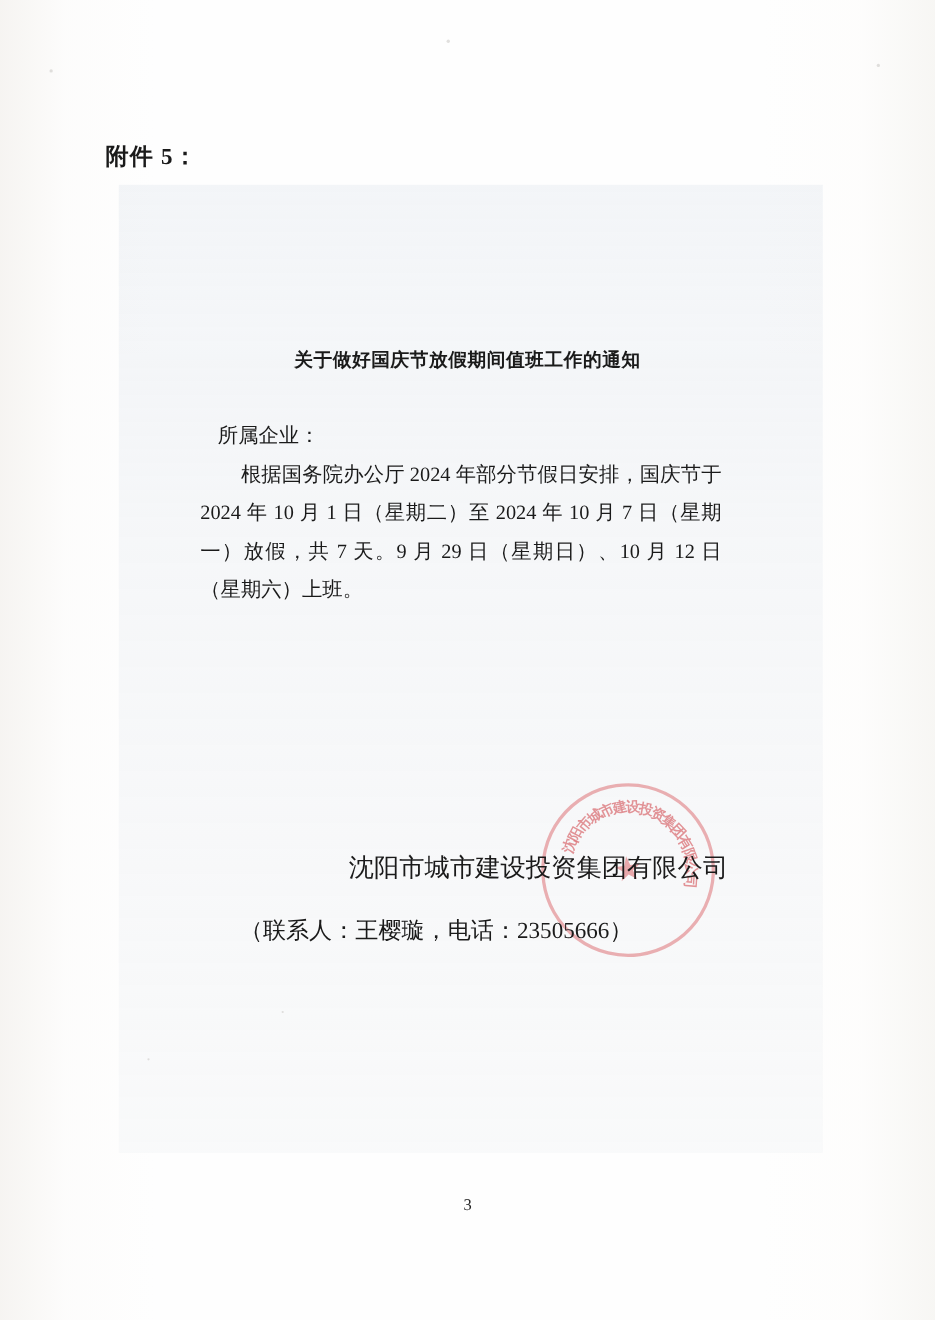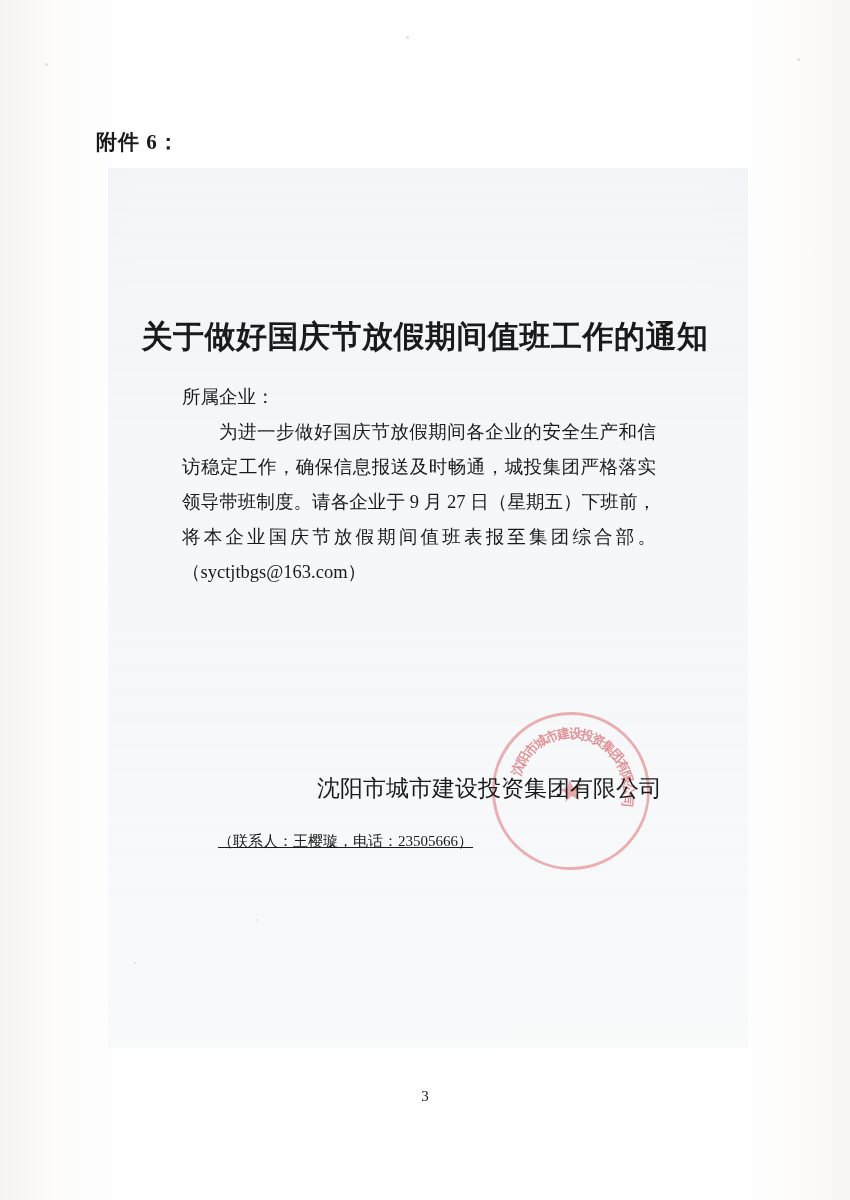--- a/index.html
+++ b/index.html
@@ -56,38 +56,38 @@
     font-weight: bold;
     letter-spacing: 1px;
   }
 
   .doc-title {
     position: absolute;
     left: 0;
     right: 0;
     top: 316px;
     text-align: center;
-    font-size: 31px;
+    font-size: 17px;
     font-weight: bold;
     letter-spacing: 0.5px;
     font-family: "Liberation Serif", "DejaVu Serif", serif;
   }
 
   .body-block {
     position: absolute;
     left: 182px;
     top: 380px;
     width: 474px;
     font-size: 18.5px;
     line-height: 35px;
     text-align: justify;
   }
 
   .salutation {
-    margin: 0 0 0 0;
+    margin: 0 0 0 16px;
   }
 
   .para {
     margin: 0;
     text-indent: 2em;
   }
 
   .attach-line {
     margin: 36px 0 0 0;
     text-indent: 2.4em;
@@ -103,22 +103,21 @@
   }
 
   .sign-date {
     display: block;
   }
 
   .contact {
     position: absolute;
     left: 218px;
     top: 832px;
-    font-size: 15px;
-    text-decoration: underline;
+    font-size: 21px;
   }
 
   
   .seal {
     position: absolute;
     left: 492px;
     top: 712px;
     width: 152px;
     height: 152px;
     border: 3px solid rgba(206,32,38,0.55);
@@ -174,27 +173,27 @@
 <div class="page">
 
   <div class="scan-field"></div>
 
   <div class="speck" style="left:45px;top:63px;width:3px;height:3px;"></div>
   <div class="speck" style="left:406px;top:36px;width:3px;height:3px;"></div>
   <div class="speck" style="left:797px;top:58px;width:3px;height:3px;"></div>
   <div class="speck" style="left:134px;top:962px;width:2px;height:2px;"></div>
   <div class="speck" style="left:256px;top:919px;width:2px;height:2px;"></div>
 
-  <div class="attachment-label">附件 6：</div>
+  <div class="attachment-label">附件 5：</div>
 
   <div class="doc-title">关于做好国庆节放假期间值班工作的通知</div>
 
   <div class="body-block">
     <p class="salutation">所属企业：</p>
-    <p class="para">为进一步做好国庆节放假期间各企业的安全生产和信访稳定工作，确保信息报送及时畅通，城投集团严格落实领导带班制度。请各企业于 9 月 27 日（星期五）下班前，将本企业国庆节放假期间值班表报至集团综合部。（syctjtbgs@163.com）</p>
+    <p class="para">根据国务院办公厅 2024 年部分节假日安排，国庆节于 2024 年 10 月 1 日（星期二）至 2024 年 10 月 7 日（星期一）放假，共 7 天。9 月 29 日（星期日）、10 月 12 日（星期六）上班。</p>
   </div>
 
   <div class="seal">
     <div class="seal-inner">
       <div class="seal-text">
         <span style="transform: rotate(-66deg) translate(0,-66px);">沈</span>
         <span style="transform: rotate(-54deg) translate(0,-66px);">阳</span>
         <span style="transform: rotate(-42deg) translate(0,-66px);">市</span>
         <span style="transform: rotate(-30deg) translate(0,-66px);">城</span>
         <span style="transform: rotate(-18deg) translate(0,-66px);">市</span>

